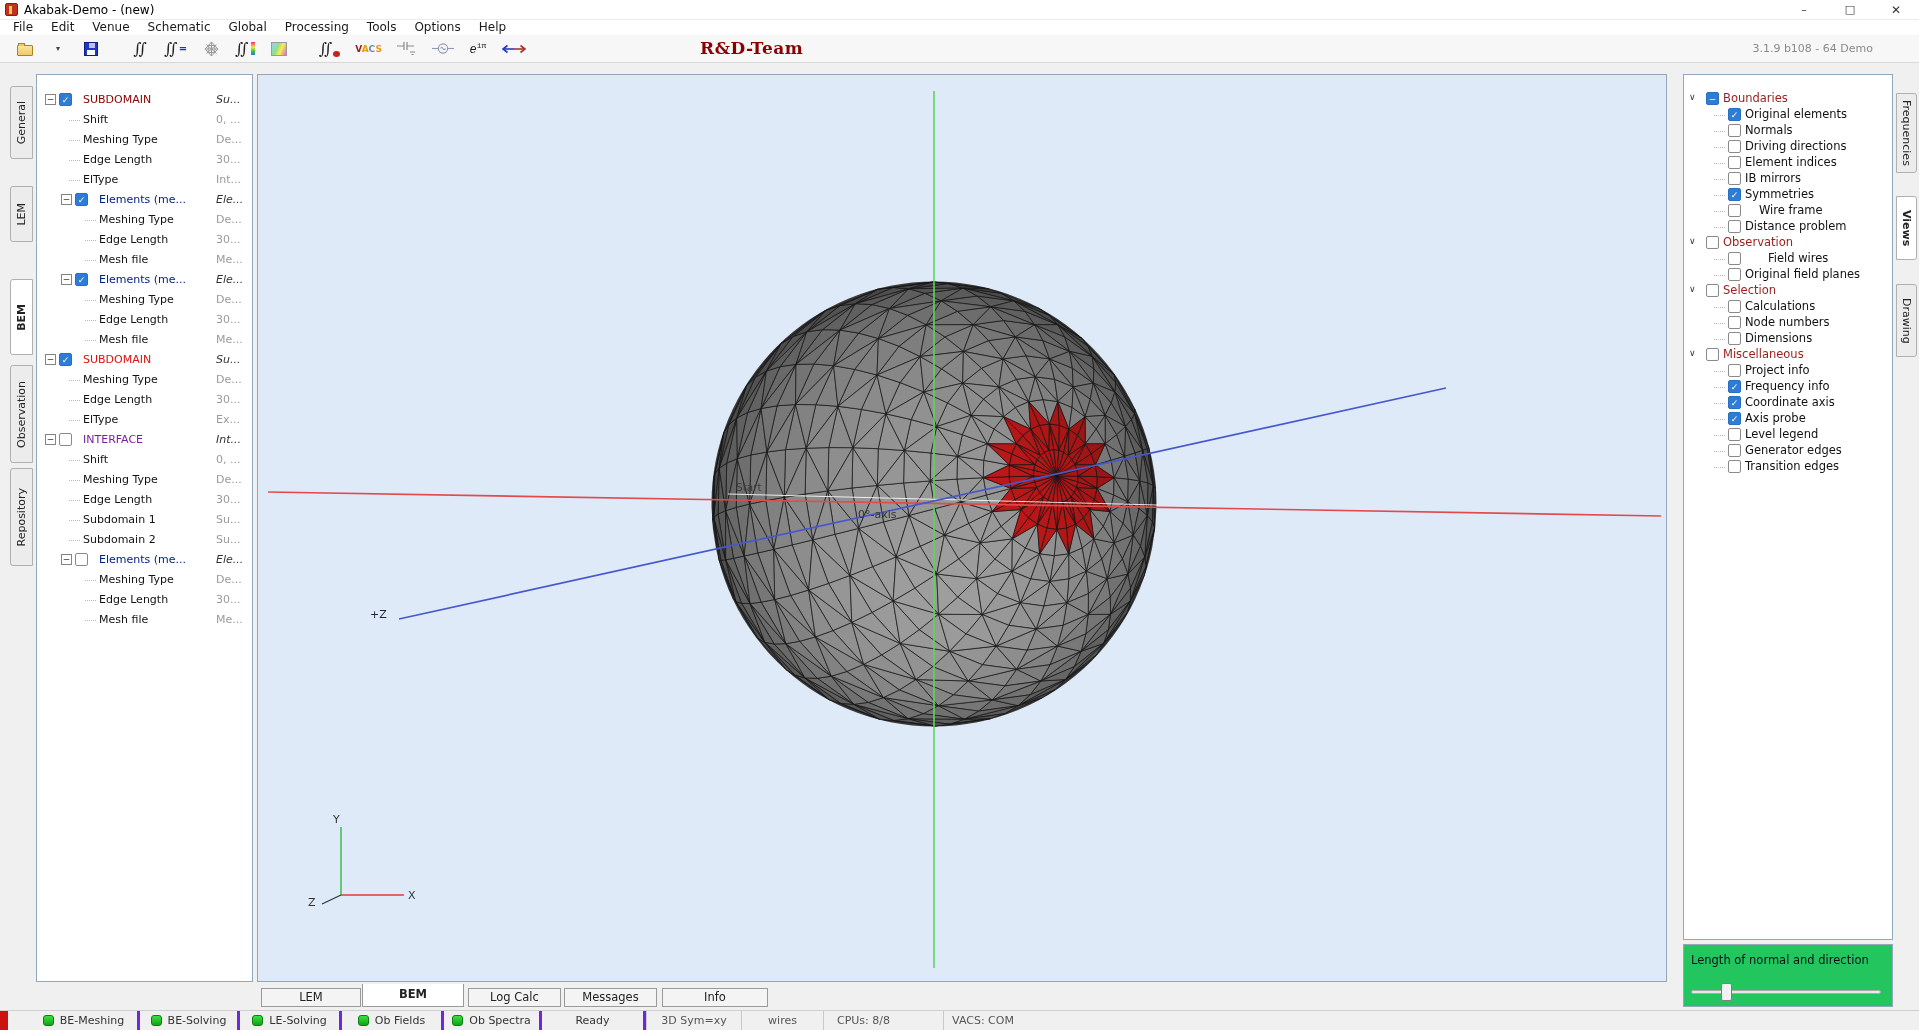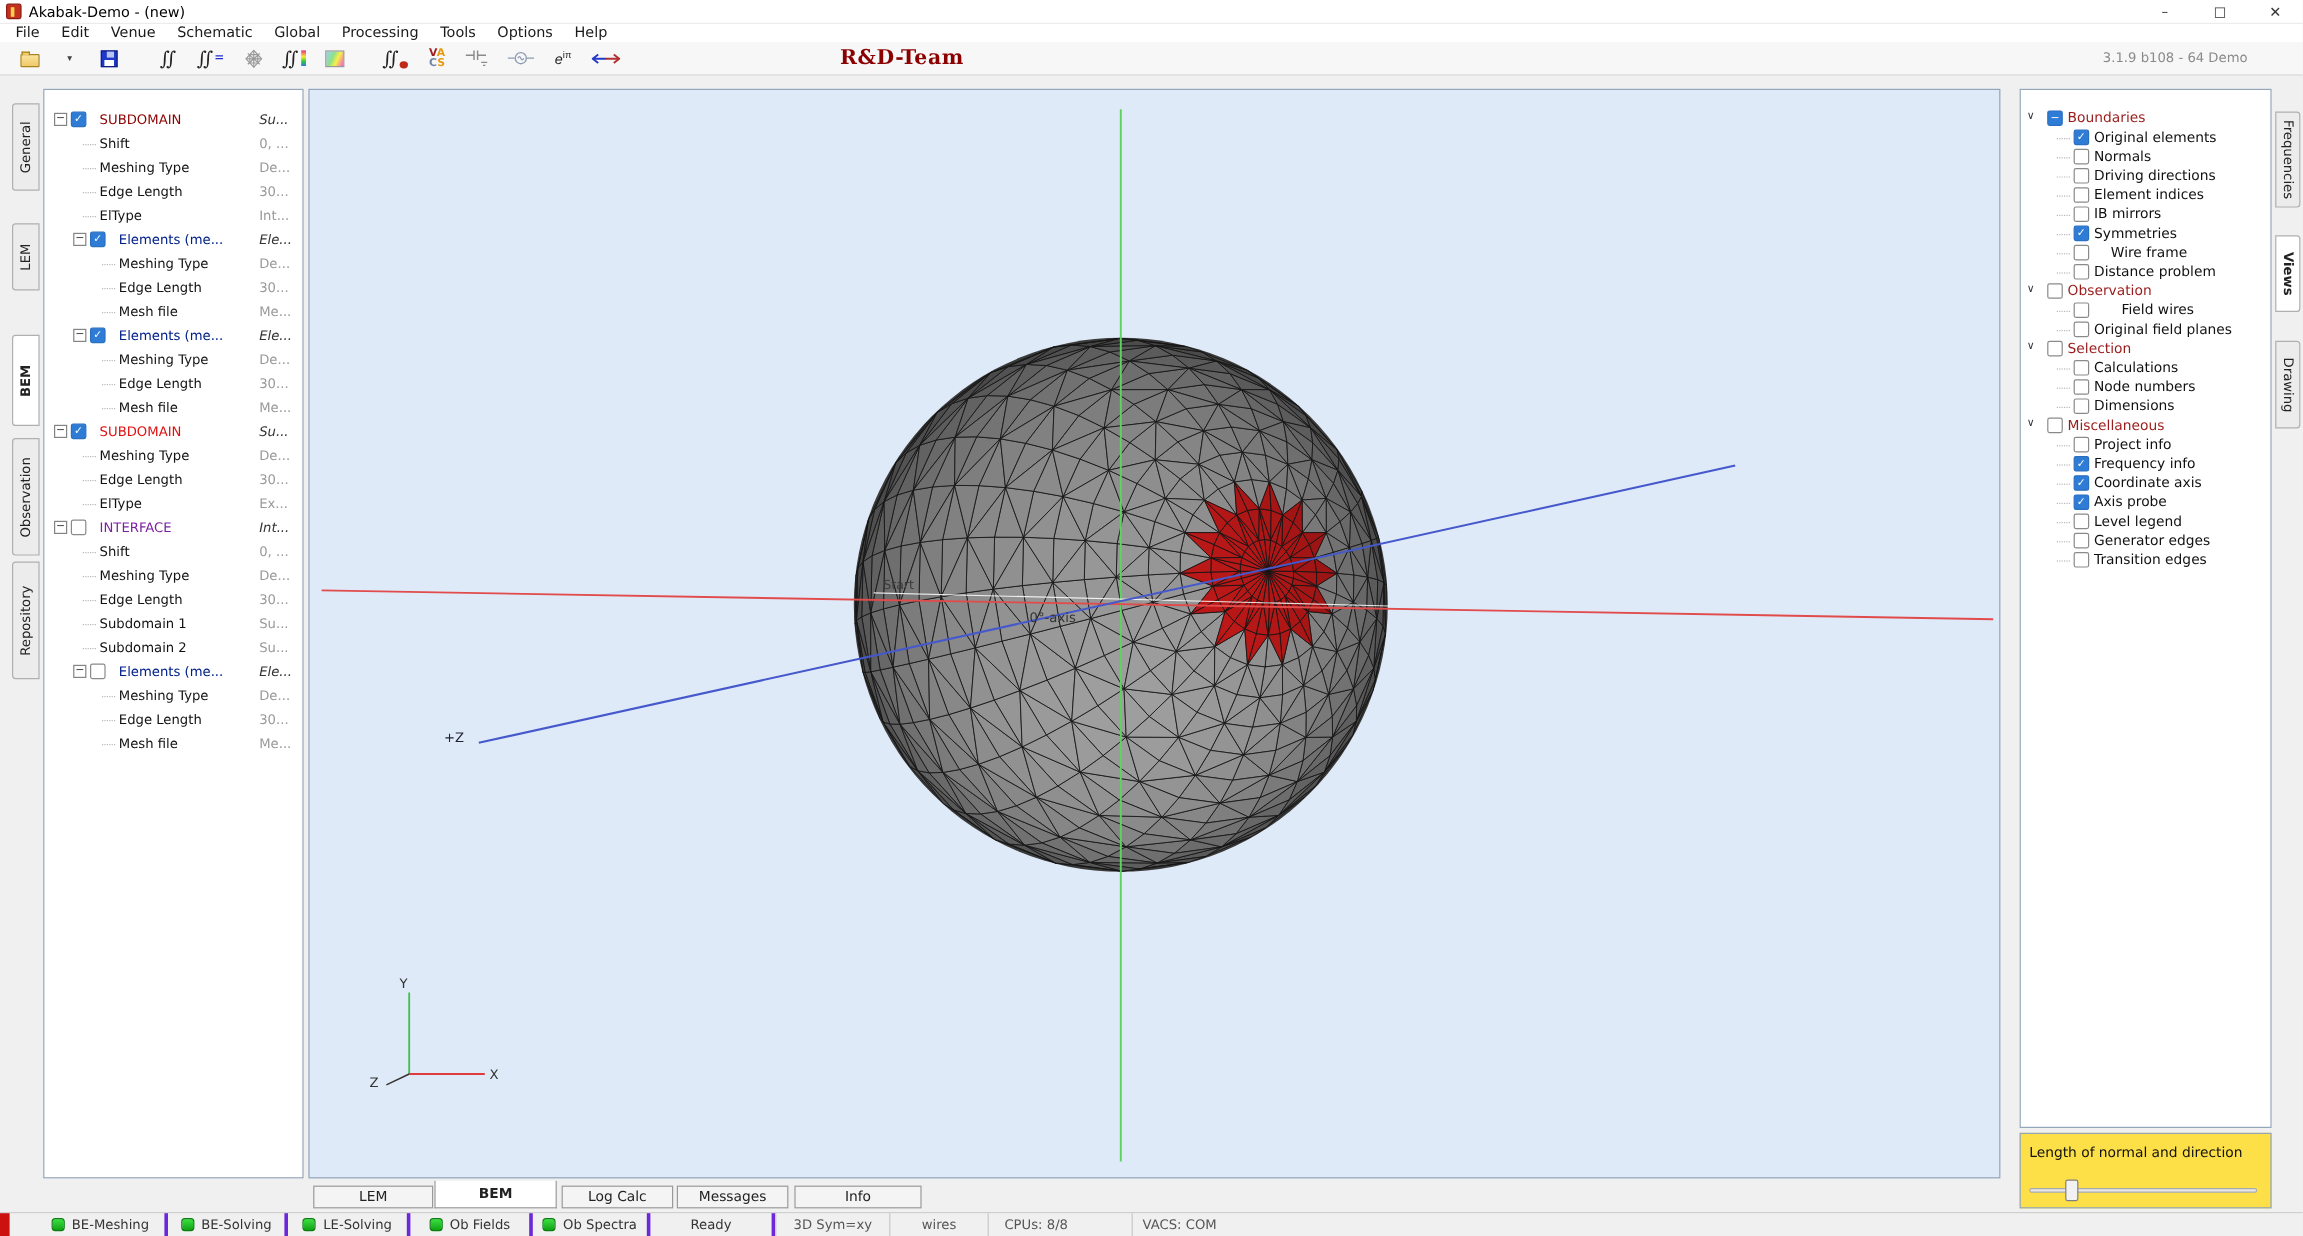--- a/index.html
+++ b/index.html
@@ -26,22 +26,22 @@
 .ic-folder .flap{position:absolute;top:-3px;left:0;width:7px;height:3px;background:#f0c96a;border:1px solid #a8841c;border-bottom:none}
 .ic-caret{font-size:8px;color:#444}
 .ic-floppy{width:14px;height:14px;background:#2038c8;border:1px solid #101f80;position:relative}
 .ic-floppy .shutter{position:absolute;top:0;left:4px;width:6px;height:5px;background:#b9c4ee}
 .ic-floppy .flabel{position:absolute;bottom:0;left:2px;width:8px;height:5px;background:#fff}
 .ic-int{font-family:"DejaVu Serif",serif;font-size:16px;line-height:24px;color:#222}
 .ic-eq{color:#2030d0;font-weight:bold;font-size:10px;margin-left:1px}
 .ic-bar{width:4px;height:13px;margin-left:2px;background:linear-gradient(#e82c8a,#f8e838 40%,#38c838 70%,#2878e8)}
 .ic-map{width:16px;height:14px;background:linear-gradient(115deg,#8fd8f0,#90e088 38%,#f8f048 62%,#f060c8);border:1px solid #9a9a9a}
 .ic-dot{width:7px;height:6px;border-radius:50%;background:#c02818;margin:10px 0 0 1px}
-.ic-vacs{display:flex;flex-direction:column;line-height:8px;font-size:9px;font-weight:bold}
-.ic-euler{font-family:Liberation Sans, sans-serif;font-size:12px;color:#222}
+.ic-vacs{display:flex;line-height:8px;font-size:9px;font-weight:bold}
+.ic-euler{font-family:Liberation Mono, monospace;font-size:12px;color:#222}
 .ic-euler sup{font-size:8px}
 
 .vtab{position:absolute;background:#ececec;border:1px solid #b0b0b0;display:flex;align-items:center;justify-content:center;font-size:11px;color:#222}
 .vtab.leftside{left:10px;width:23px;border-radius:3px 0 0 3px}
 .vtab.rightside{left:1896px;width:21px;border-radius:0 3px 3px 0}
 .vtab span{writing-mode:vertical-rl}
 .vtab.leftside span{transform:rotate(180deg)}
 .vtab.active{background:#fff;font-weight:bold}
 
 .tree-panel{position:absolute;left:36px;top:74px;width:217px;height:908px;background:#fff;border:1px solid #93a6ba;padding-top:15px;overflow:hidden}
@@ -55,21 +55,21 @@
 .t-dots{position:absolute;top:10px;width:11px;border-top:1px dotted #b8b8b8}
 .cat{font-weight:normal}
 .view3d{position:absolute;left:257px;top:74px;width:1410px;height:908px;background:#dfeaf8;border:1px solid #93a6ba}
 .right-panel{position:absolute;left:1683px;top:74px;width:210px;height:866px;background:#fff;border:1px solid #93a6ba;padding-top:16px;overflow:hidden}
 .vrow{height:16px;position:relative;font-size:11.5px}
 .v-chev{position:absolute;left:5px;top:1px;font-size:9px;color:#333}
 .v-cb{position:absolute;top:1px;width:13px;height:13px;border:1px solid #8a8a8a;border-radius:2px;background:#fff;font-size:9px;line-height:12px;text-align:center;color:#fff}
 .v-cb.on,.v-cb.partial{background:#2e7cd6;border-color:#2a6fc0}
 .v-lbl{position:absolute;top:0;white-space:nowrap}
 .v-lbl.hdr{color:#9b1b1b}
-.length-panel{position:absolute;left:1683px;top:944px;width:210px;height:63px;background:#fde047;border:1px solid #93a6ba;padding:8px 7px 0 7px}
+.length-panel{position:absolute;left:1683px;top:944px;width:210px;height:63px;background:#22c55e;border:1px solid #93a6ba;padding:8px 7px 0 7px}
 .length-label{font-size:11.5px;color:#111;white-space:nowrap}
 .slider{position:relative;margin-top:16px;height:18px}
 .slider .track{position:absolute;left:0;right:4px;top:7px;height:4px;background:#e8e8e8;border:1px solid #aaa;border-radius:2px}
 .slider .thumb{position:absolute;left:30px;top:0;width:11px;height:18px;background:#f2f2f2;border:1px solid #808080;border-radius:2px}
 
 .btab{position:absolute;top:988px;height:19px;background:#f4f4f4;border:1px solid #9a9a9a;text-align:center;line-height:17px;font-size:11.5px;color:#222}
 .btab.active{top:984px;height:23px;background:#fff;border-top:none;font-weight:bold;line-height:21px}
 
 .statusbar{position:absolute;top:1010px;left:0;right:0;height:20px;background:#f0f0f0;border-top:1px solid #cfcfcf;display:flex;align-items:center;font-size:11px;color:#333}
 .red-block{width:8px;height:20px;background:#cc1111}

